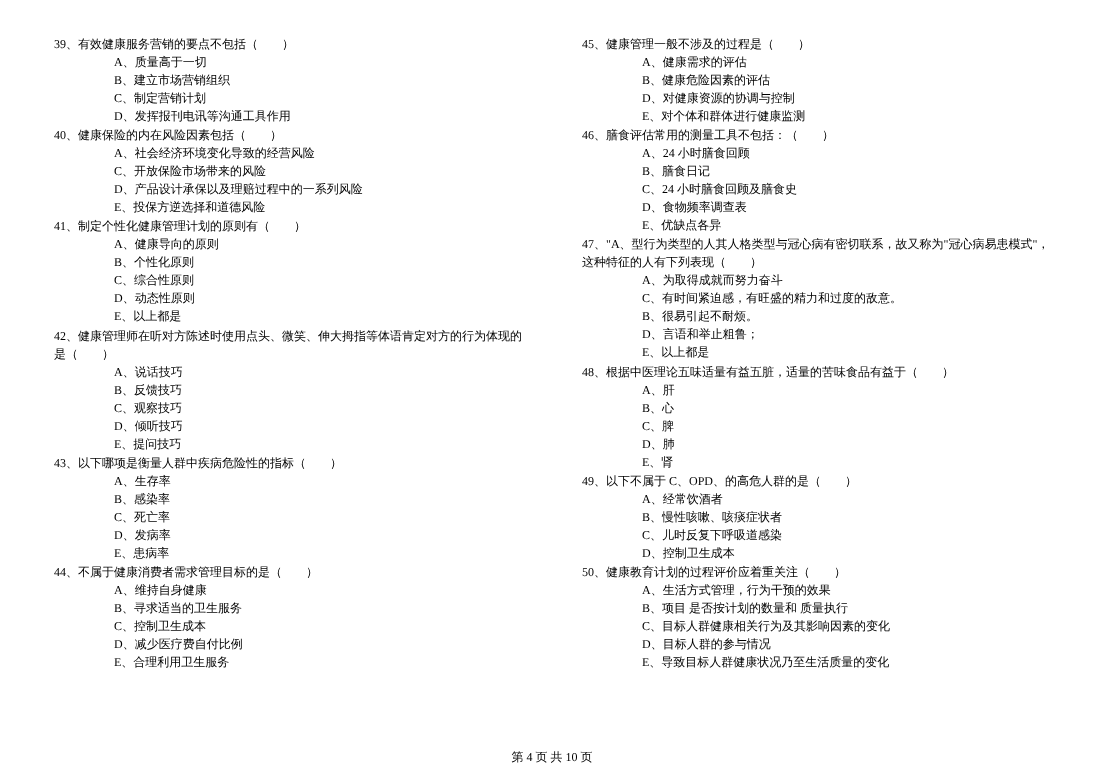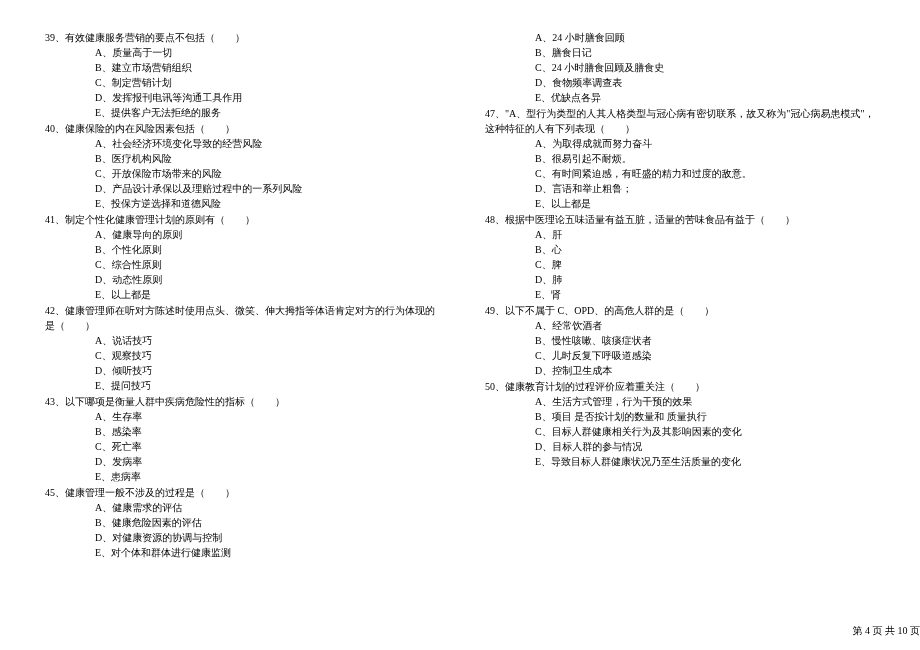--- a/index.html
+++ b/index.html
@@ -35,102 +35,112 @@
       padding-left: 50px;
     }
     .option {
       line-height: 1.5;
     }
     .footer {
       position: absolute;
       bottom: 12px;
       left: 0;
       right: 0;
-      text-align: right;
+      text-align: center;
       font-size: 10px;
       margin-top: 16px;
     }
   </style>
 </head>
 <body>
 
 <div class="content" id="content">
     <div class="question">
       <div class="q-text">39、有效健康服务营销的要点不包括（　　）</div>
       <div class="options">
         <div class="option">A、质量高于一切</div>
         <div class="option">B、建立市场营销组织</div>
         <div class="option">C、制定营销计划</div>
         <div class="option">D、发挥报刊电讯等沟通工具作用</div>
-        <div class="option">E、提供客户无法拒绝的服务</div>
       </div>
     </div>
     <div class="question">
       <div class="q-text">40、健康保险的内在风险因素包括（　　）</div>
       <div class="options">
         <div class="option">A、社会经济环境变化导致的经营风险</div>
-        <div class="option">B、医疗机构风险</div>
         <div class="option">C、开放保险市场带来的风险</div>
         <div class="option">D、产品设计承保以及理赔过程中的一系列风险</div>
         <div class="option">E、投保方逆选择和道德风险</div>
       </div>
     </div>
     <div class="question">
       <div class="q-text">41、制定个性化健康管理计划的原则有（　　）</div>
       <div class="options">
         <div class="option">A、健康导向的原则</div>
         <div class="option">B、个性化原则</div>
         <div class="option">C、综合性原则</div>
         <div class="option">D、动态性原则</div>
         <div class="option">E、以上都是</div>
       </div>
     </div>
     <div class="question">
       <div class="q-text">42、健康管理师在听对方陈述时使用点头、微笑、伸大拇指等体语肯定对方的行为体现的是（　　）</div>
       <div class="options">
         <div class="option">A、说话技巧</div>
+        <div class="option">B、反馈技巧</div>
         <div class="option">C、观察技巧</div>
         <div class="option">D、倾听技巧</div>
         <div class="option">E、提问技巧</div>
       </div>
     </div>
     <div class="question">
       <div class="q-text">43、以下哪项是衡量人群中疾病危险性的指标（　　）</div>
       <div class="options">
         <div class="option">A、生存率</div>
         <div class="option">B、感染率</div>
         <div class="option">C、死亡率</div>
         <div class="option">D、发病率</div>
         <div class="option">E、患病率</div>
       </div>
     </div>
     <div class="question">
+      <div class="q-text">44、不属于健康消费者需求管理目标的是（　　）</div>
+      <div class="options">
+        <div class="option">A、维持自身健康</div>
+        <div class="option">B、寻求适当的卫生服务</div>
+        <div class="option">C、控制卫生成本</div>
+        <div class="option">D、减少医疗费自付比例</div>
+        <div class="option">E、合理利用卫生服务</div>
+      </div>
+    </div>
+    <div class="question">
       <div class="q-text">45、健康管理一般不涉及的过程是（　　）</div>
       <div class="options">
         <div class="option">A、健康需求的评估</div>
         <div class="option">B、健康危险因素的评估</div>
         <div class="option">D、对健康资源的协调与控制</div>
         <div class="option">E、对个体和群体进行健康监测</div>
       </div>
     </div>
     <div class="question">
+      <div class="q-text">46、膳食评估常用的测量工具不包括：（　　）</div>
       <div class="options">
         <div class="option">A、24 小时膳食回顾</div>
         <div class="option">B、膳食日记</div>
         <div class="option">C、24 小时膳食回顾及膳食史</div>
         <div class="option">D、食物频率调查表</div>
         <div class="option">E、优缺点各异</div>
       </div>
     </div>
     <div class="question">
       <div class="q-text">47、"A、型行为类型的人其人格类型与冠心病有密切联系，故又称为"冠心病易患模式"，这种特征的人有下列表现（　　）</div>
       <div class="options">
         <div class="option">A、为取得成就而努力奋斗</div>
+        <div class="option">C、有时间紧迫感，有旺盛的精力和过度的敌意。</div>
         <div class="option">B、很易引起不耐烦。</div>
-        <div class="option">C、有时间紧迫感，有旺盛的精力和过度的敌意。</div>
         <div class="option">D、言语和举止粗鲁；</div>
         <div class="option">E、以上都是</div>
       </div>
     </div>
     <div class="question">
       <div class="q-text">48、根据中医理论五味适量有益五脏，适量的苦味食品有益于（　　）</div>
       <div class="options">
         <div class="option">A、肝</div>
         <div class="option">B、心</div>
         <div class="option">C、脾</div>

